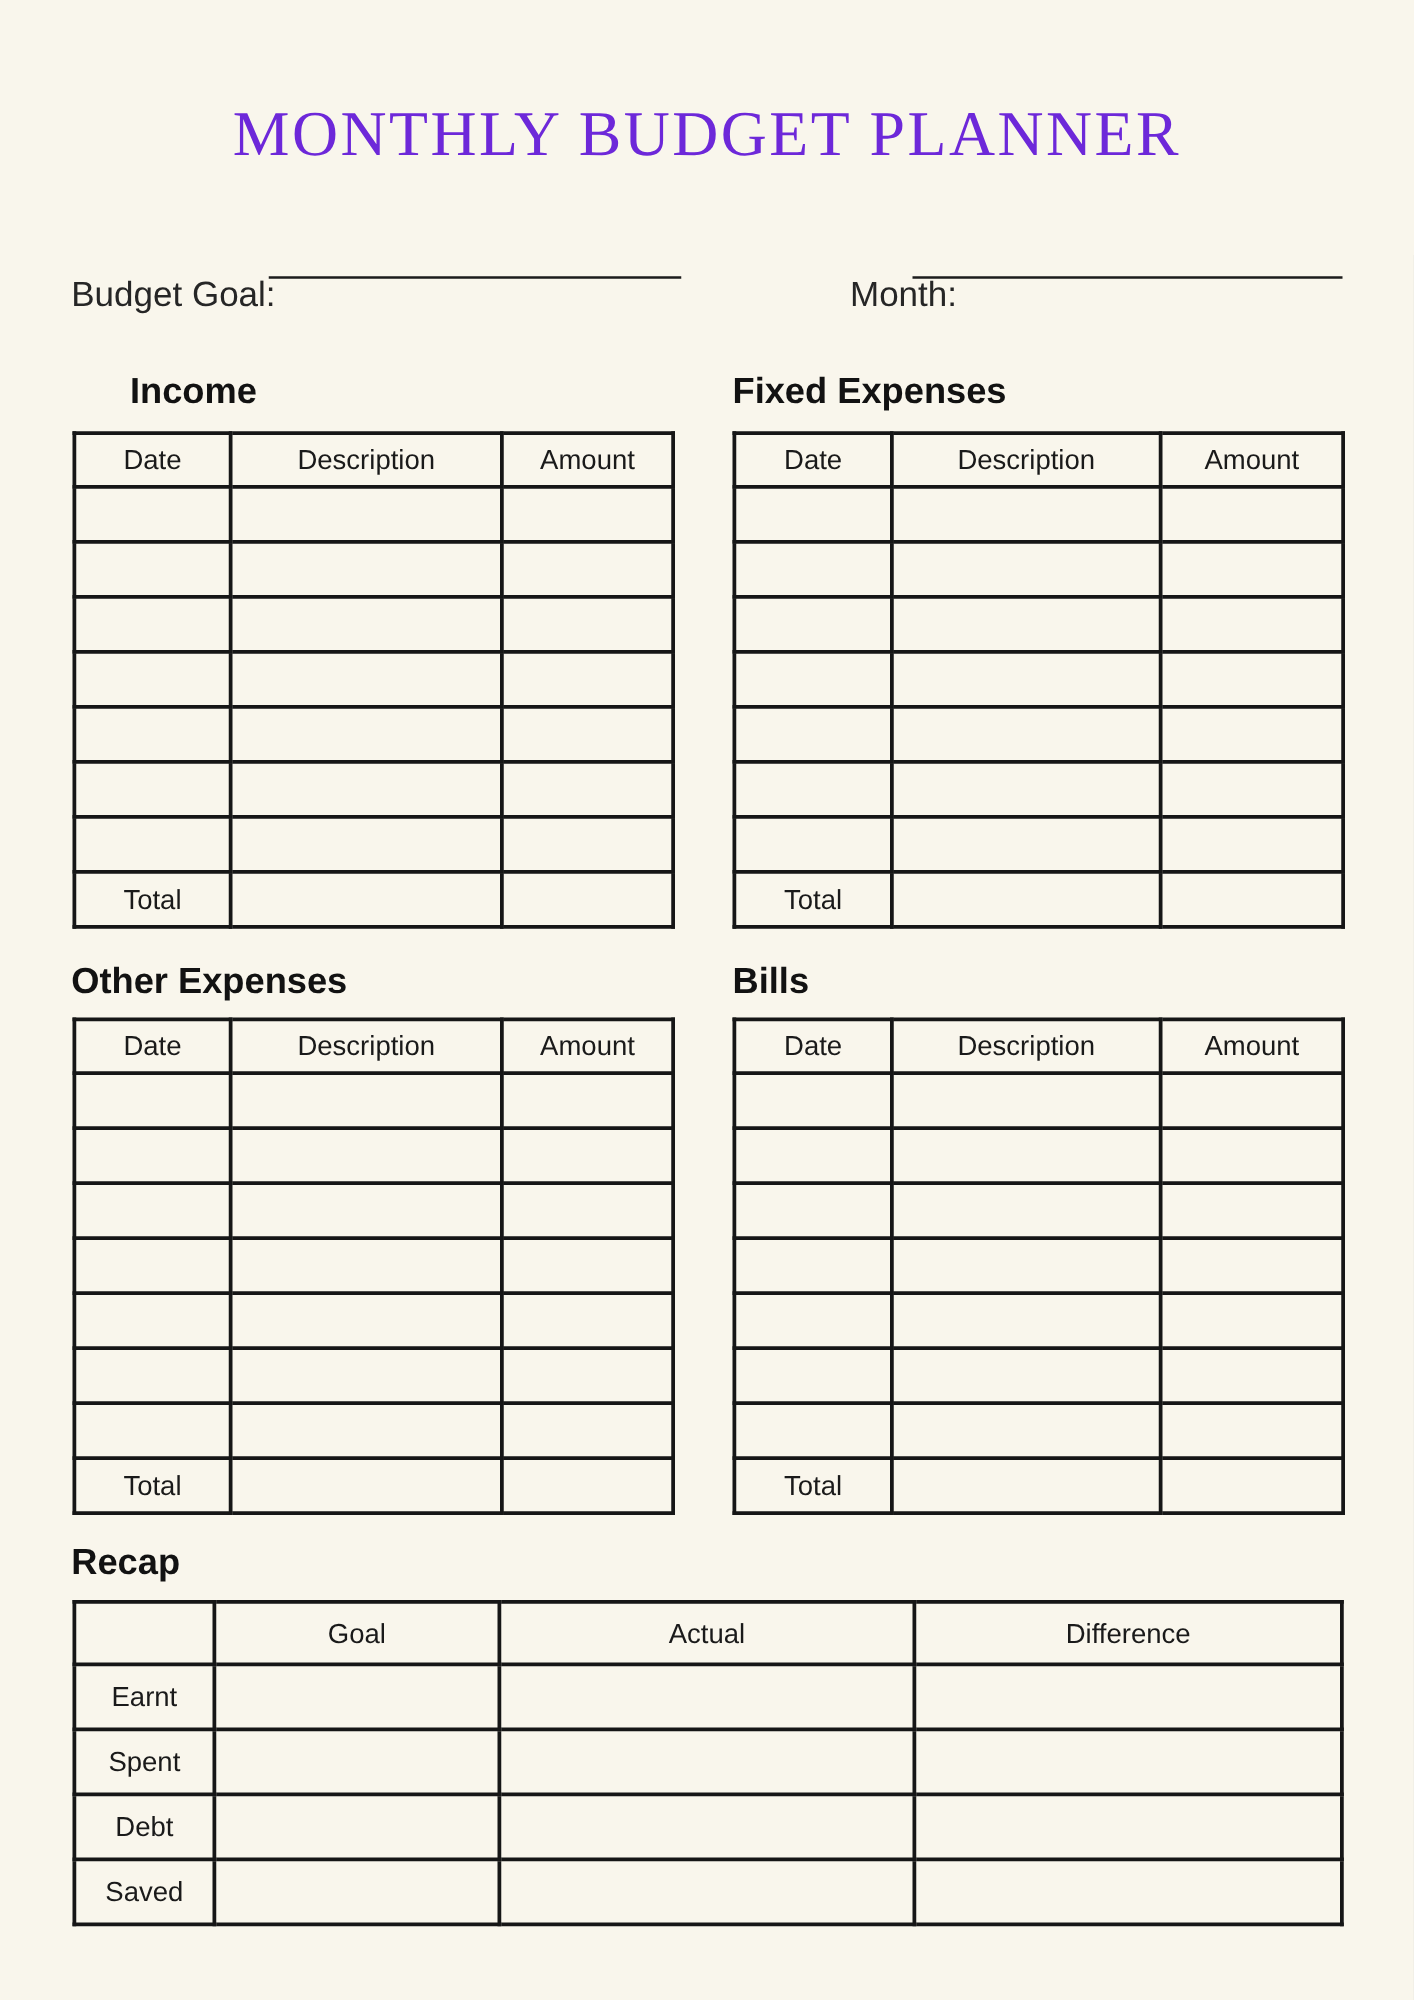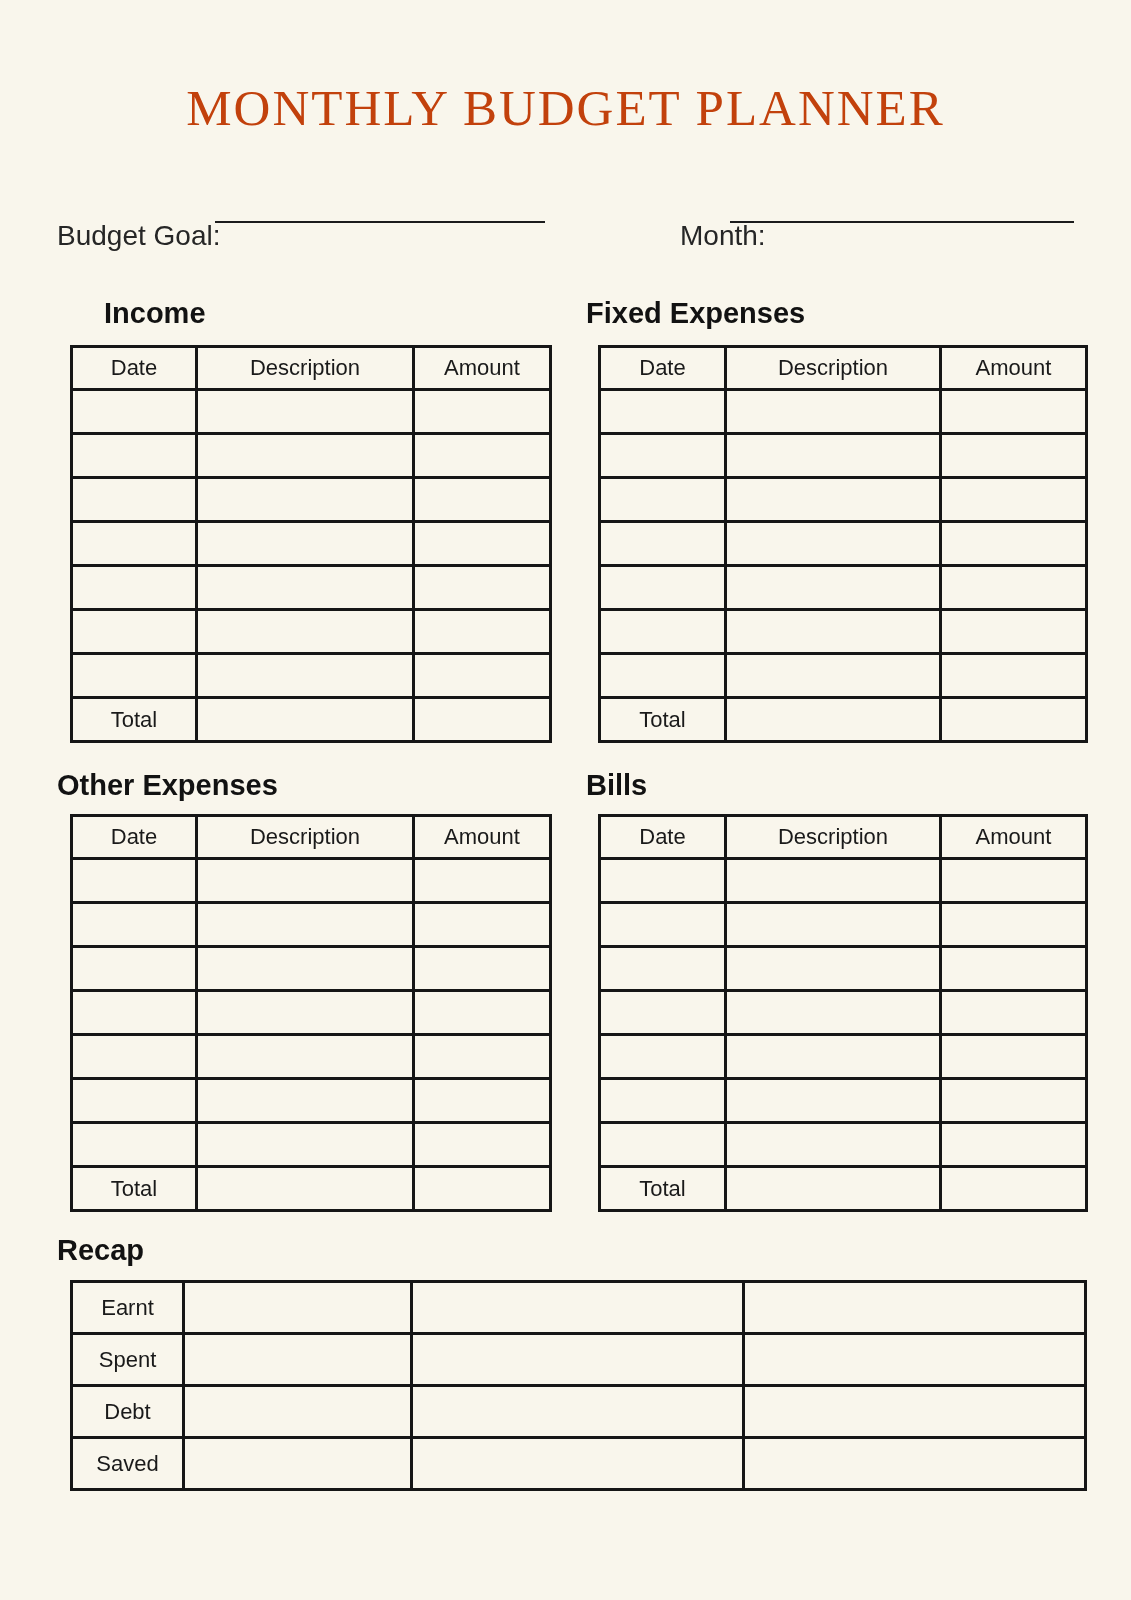--- a/index.html
+++ b/index.html
@@ -16,41 +16,40 @@
     color:var(--ink);
     overflow:hidden;
     margin:0 auto;
   }
   .doc-title{
     position:absolute;top:78px;left:0;width:100%;
     text-align:center;
     font-family:"Liberation Serif", serif;
     font-size:51px;font-weight:400;
     letter-spacing:2px;
-    color:#c2410c;
+    color:#6d28d9;
     white-space:nowrap;
     line-height:1.2;
   }
   .fill-label{
     position:absolute;
     font-size:28px;color:#262626;line-height:1.2;white-space:nowrap;margin-top:36px;
   }
   .fill-line{
     position:absolute;height:2px;background:#1C1C1C;
   }
   .section-title{
     position:absolute;
     font-size:29px;font-weight:700;color:#121212;line-height:1.2;white-space:nowrap;
   }
   table.ledger{
     position:absolute;
     border-collapse:collapse;
     table-layout:fixed;
     border:3px solid var(--border);
-    margin-left:12px;
   }
   table.ledger td{
     border:3px solid var(--border);
     font-size:22px;color:#1A1A1A;
     text-align:center;vertical-align:middle;
     padding:0;overflow:hidden;
   }
   .ledger tr.hd{height:43px;}
   .ledger tr.r{height:44px;}
   .recap tr.hd{height:50px;}
@@ -295,20 +294,26 @@
 
   <div class="section-title" style="left:57px;top:1233px;">Recap</div>
   <table class="ledger recap" style="left:58px;top:1280px;width:1014px;">
     <colgroup>
         <col style="width:112px">
         <col style="width:228px">
         <col style="width:332px">
         <col style="width:342px">
       </colgroup>
     <tbody>
+        <tr class="hd">
+      <td></td>
+      <td>Goal</td>
+      <td>Actual</td>
+      <td>Difference</td>
+    </tr>
     <tr class="r">
       <td>Earnt</td>
       <td></td>
           <td></td>
           <td></td>
     </tr>
     <tr class="r">
       <td>Spent</td>
       <td></td>
           <td></td>

